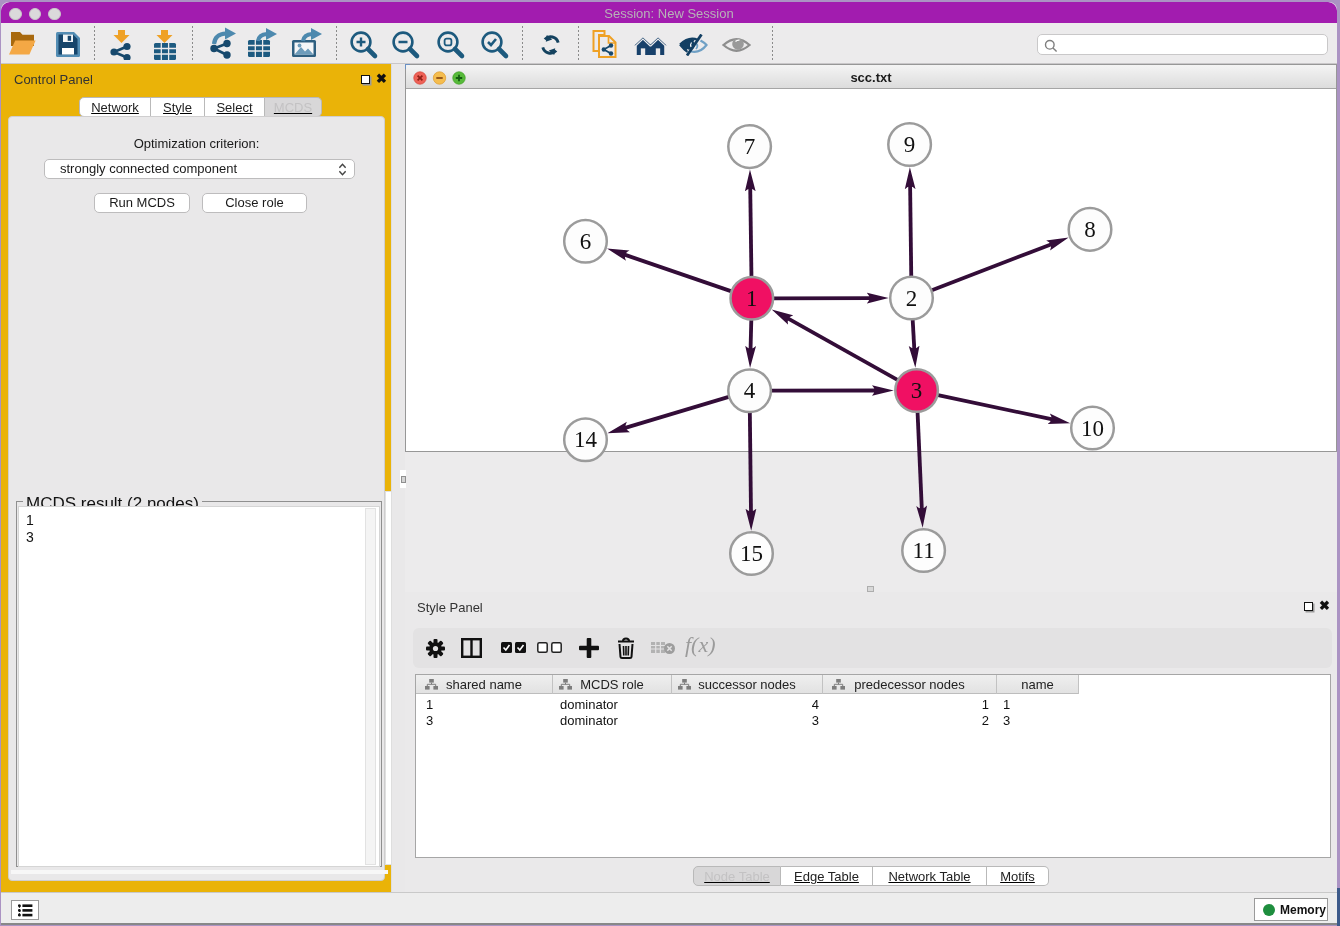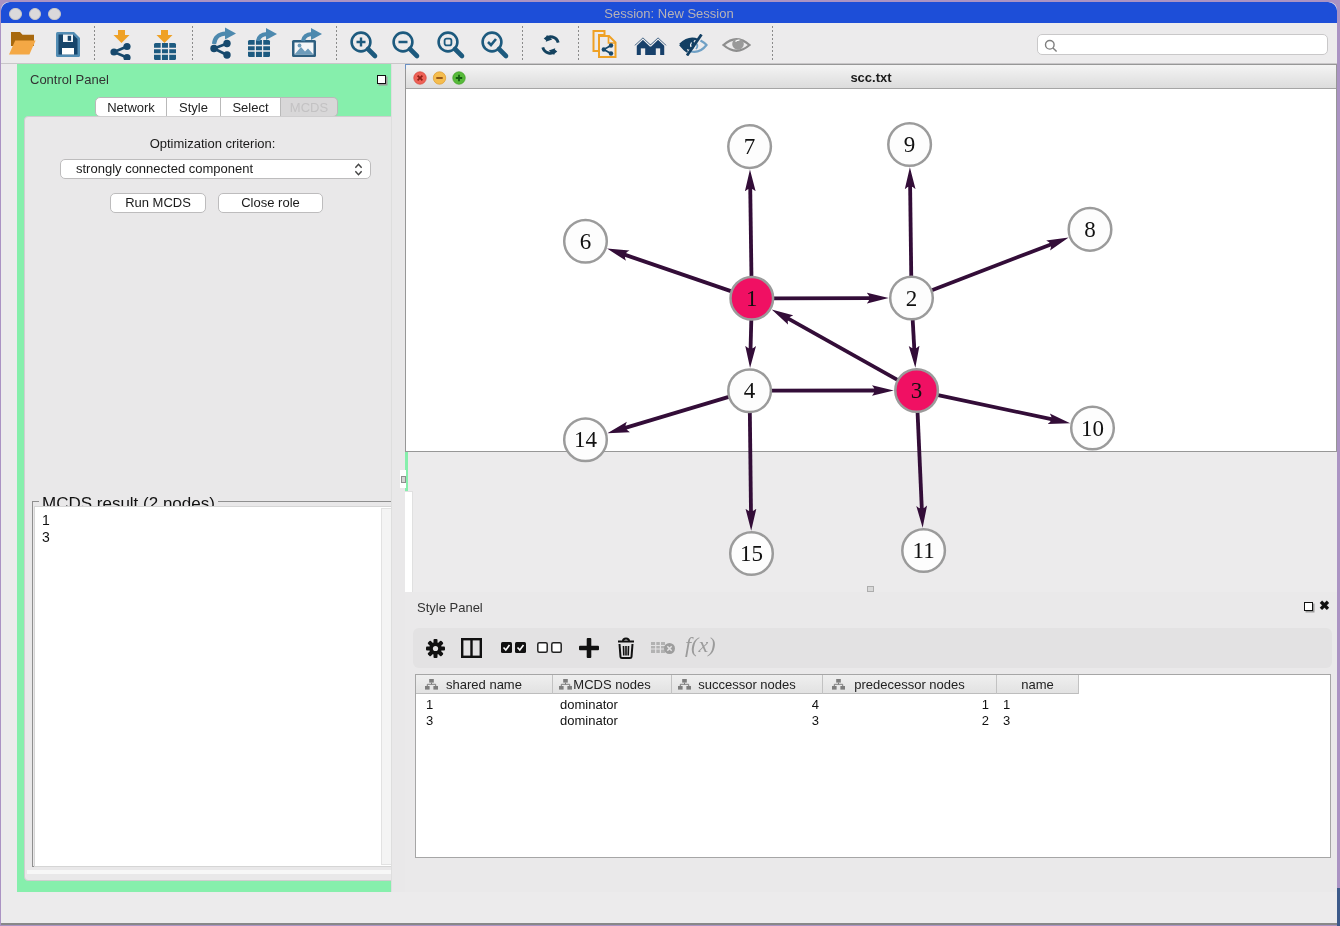--- a/index.html
+++ b/index.html
@@ -1,37 +1,37 @@
 <!DOCTYPE html>
 <html><head>
 <meta charset="utf-8">
 <style>
 * { margin:0; padding:0; box-sizing:border-box; }
 html,body { width:1340px; height:926px; overflow:hidden; }
 body { background:#ab93c3; font-family:"Liberation Sans", sans-serif; }
 #app { position:absolute; left:1px; top:2px; width:1336px; height:923px;
   background:#ecebec; border-radius:8px 8px 0 0; overflow:hidden; }
 
-#titlebar { position:absolute; left:0; top:0; width:100%; height:21px; background:#1d4ed8; border-radius:9px 9px 0 0; }
+#titlebar { position:absolute; left:0; top:0; width:100%; height:21px; background:#a21caf; border-radius:9px 9px 0 0; }
 .tl { position:absolute; top:5.5px; width:12.5px; height:12.5px; border-radius:50%; background:#dbd9db; border:1px solid #c8c6c8; }
 #wtitle { position:absolute; top:4px; left:0; width:100%; text-align:center; font-size:13px; color:#b7b3b7; }
 
 #toolbar { position:absolute; left:0; top:21px; width:100%; height:41px; background:#ecebec; border-bottom:1px solid #c9c7c9; }
 .ticon { position:absolute; }
 .tsep { position:absolute; top:3px; height:36px; width:1px;
   background-image:linear-gradient(#8a8a8a 40%, rgba(0,0,0,0) 0%);
   background-size:1px 4px; background-repeat:repeat-y; }
 #search { position:absolute; left:1036px; top:11px; width:291px; height:21px; background:#fff; border:1px solid #c9c8c9; border-radius:5px; }
 
-#cpanel { position:absolute; left:16px; top:62px; width:391px; height:828px; background:#86efac; }
+#cpanel { position:absolute; left:0; top:62px; width:391px; height:828px; background:#eab308; }
 #cphead { position:absolute; left:13px; top:8px; font-size:13px; color:#333; }
 .sqicon { position:absolute; width:9px; height:9px; border:1.5px solid #111; background:#fff; box-shadow:1.5px 1.5px 0 #9a9a9a; }
 .xicon { position:absolute; font-size:13px; font-weight:bold; color:#111; }
 
-.tabstrip { position:absolute; display:flex; }
+.tabstrip { position:absolute; display:flex;text-decoration:underline; }
 .tab { font-size:13px; color:#222; background:#fff; border:1px solid #b9b9b9; border-left:none;
   display:flex; align-items:center; justify-content:center; }
 .tab.first { border-left:1px solid #b9b9b9; border-radius:5px 0 0 5px; }
 .tab.last { border-radius:0 5px 5px 0; }
 .tab.sel { background:#d8d7d8; color:#c3c2c3; }
 #cptabs { left:78px; top:33px; }
 #cptabs .tab { height:20px; }
 #cpcontent { position:absolute; left:7px; top:52px; border-radius:4px; width:377px; height:765px; border:1px solid #cfcecf; background:#e9e8e9; }
 #optlabel { position:absolute; left:0; top:72px; width:391px; text-align:center; font-size:13px; color:#1a1a1a; }
 #dropdown { position:absolute; left:43px; top:95px; width:311px; height:20px; background:#fff; border:1px solid #bdbcbd; border-radius:5px; font-size:13px; color:#1a1a1a; line-height:18px; padding-left:15px; }
@@ -332,21 +332,21 @@
         <rect x="0" y="1" width="14" height="11" fill="#b2b2b2"></rect>
         <path d="M0 4.5 L14 4.5 M0 8 L14 8 M4.7 1 L4.7 12 M9.4 1 L9.4 12" stroke="#e3e2e3" stroke-width="1.2"></path>
         <circle cx="18.5" cy="7.5" r="5.5" fill="#9d9d9d"></circle>
         <path d="M16.3 5.3 L20.7 9.7 M20.7 5.3 L16.3 9.7" stroke="#e3e2e3" stroke-width="1.5"></path>
       </svg>
       <div style="position:absolute; left:272px; top:4px; font-family:'Liberation Serif',serif; font-style:italic; font-size:22px; color:#9b9b9b;">f(x)</div>
     </div>
     <div id="ttable">
       <div id="thead">
         <div class="hcell" style="left:0; width:137px;">shared name</div>
-        <div class="hcell" style="left:137px; width:119px;">MCDS nodes</div>
+        <div class="hcell" style="left:137px; width:119px;">MCDS role</div>
         <div class="hcell" style="left:256px; width:151px;">successor nodes</div>
         <div class="hcell" style="left:407px; width:174px;">predecessor nodes</div>
         <div class="hcell" style="left:581px; width:82px;">name</div>
         <svg class="hico" style="left:9px;" width="13" height="11" viewBox="0 0 13 11">
             <g fill="#7d7d7d">
               <rect x="4.2" y="0" width="4.6" height="3.6"></rect>
               <rect x="0" y="7" width="4.6" height="3.6"></rect>
               <rect x="8.4" y="7" width="4.6" height="3.6"></rect>
               <path d="M6.5 3.6 L6.5 5.3 M2.3 7 L2.3 5.3 L10.7 5.3 L10.7 7" fill="none" stroke="#7d7d7d" stroke-width="1"></path>
             </g>
@@ -382,16 +382,41 @@
         <div class="trow" style="left:256px; top:21px; width:147px; text-align:right;">4</div>
         <div class="trow" style="left:407px; top:21px; width:166px; text-align:right;">1</div>
         <div class="trow" style="left:587px; top:21px;">1</div>
         <div class="trow" style="left:10px; top:37px;">3</div>
         <div class="trow" style="left:144px; top:37px;">dominator</div>
         <div class="trow" style="left:256px; top:37px; width:147px; text-align:right;">3</div>
         <div class="trow" style="left:407px; top:37px; width:166px; text-align:right;">2</div>
         <div class="trow" style="left:587px; top:37px;">3</div>
       </div>
     </div>
+    <div class="tabstrip" id="ttabs">
+      <div class="tab first sel" style="width:88px;">Node Table</div>
+      <div class="tab" style="width:92px;">Edge Table</div>
+      <div class="tab" style="width:114px;">Network Table</div>
+      <div class="tab last" style="width:62px;">Motifs</div>
+    </div>
+  </div>
+  <div id="statusbar">
+    <div id="listbtn">
+      <svg style="position:absolute; left:6px; top:3px;" width="15" height="13" viewBox="0 0 15 13">
+        <line x1="1.4" y1="1" x2="1.4" y2="12" stroke="#222" stroke-width="0.8" stroke-dasharray="1 1"></line>
+        <g fill="#111">
+            <circle cx="1.4" cy="1.7" r="1.5"></circle>
+            <circle cx="1.4" cy="6.4" r="1.5"></circle>
+            <circle cx="1.4" cy="11.1" r="1.5"></circle>
+        <rect x="4.4" y="0.4" width="10" height="2.6"></rect>
+            <rect x="4.4" y="5.1" width="10" height="2.6"></rect>
+            <rect x="4.4" y="9.8" width="10" height="2.6"></rect>
+          </g>
+      </svg>
+    </div>
+    <div id="membtn">
+        <span style="position:absolute; left:8px; top:5px; width:12px; height:12px; border-radius:50%; background:#1e8e3e;"></span>
+        <span style="position:absolute; left:25px; top:1px;">Memory</span>
+      </div>
   </div>
   <div id="bottomline"></div>
 </div>
 <div style="position:absolute; left:1337px; top:888px; width:3px; height:38px; background:#3d5a8a;"></div>
 
 </body></html>

